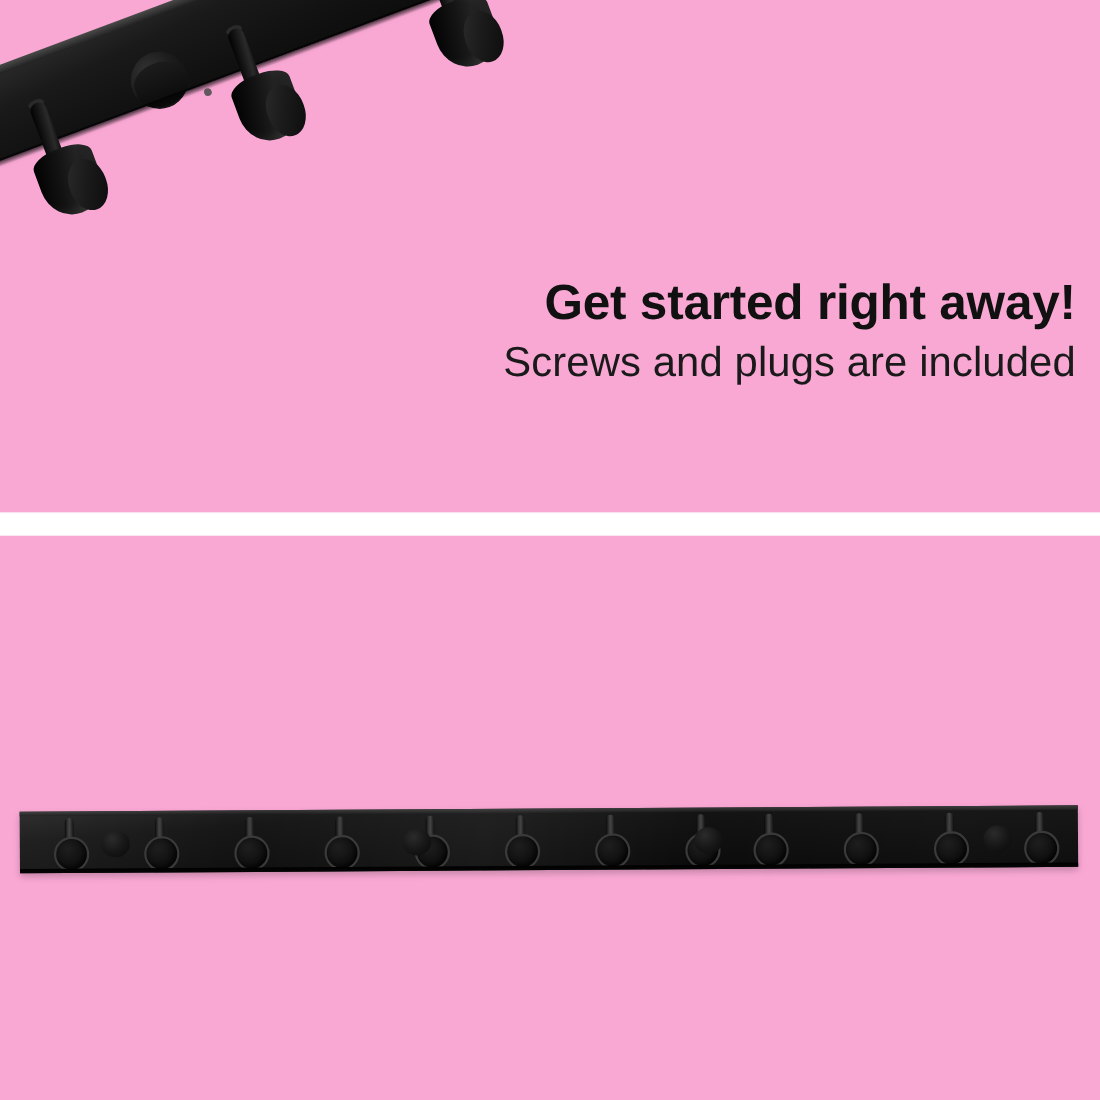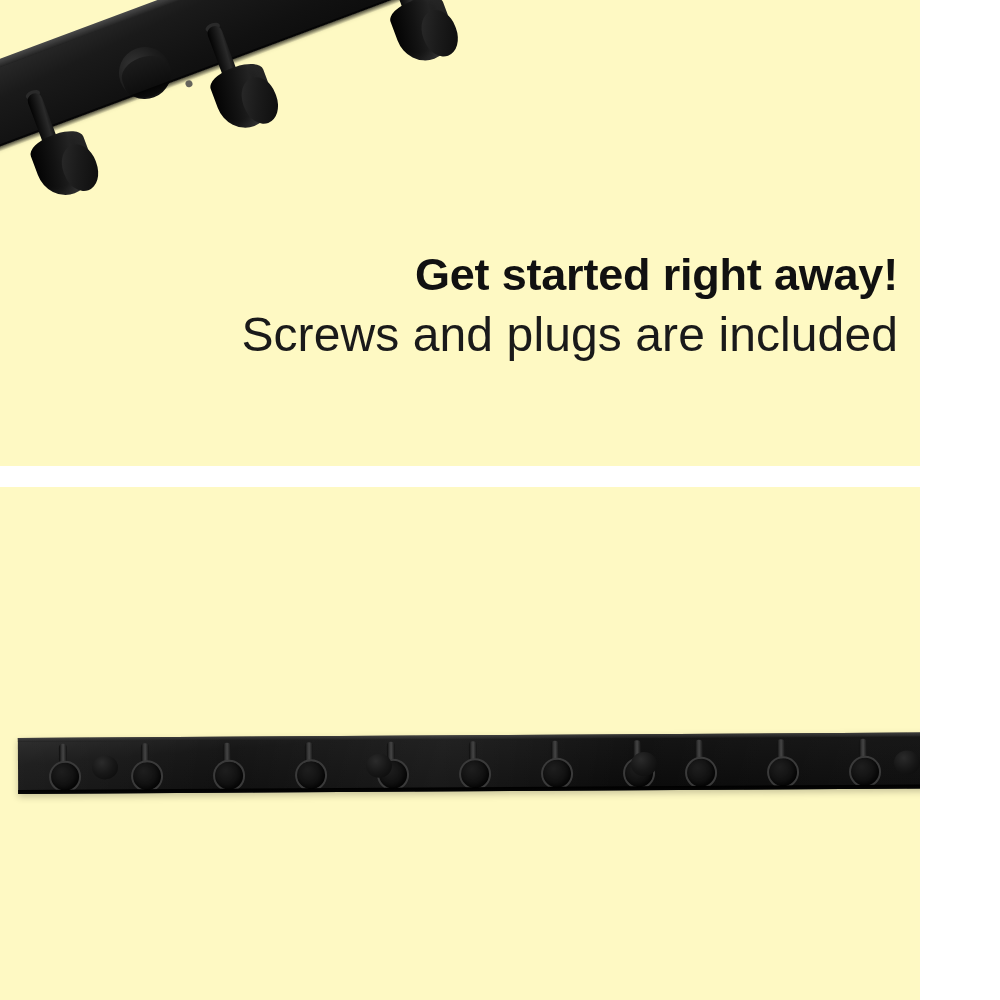--- a/index.html
+++ b/index.html
@@ -9,21 +9,21 @@
     font-family:"Liberation Sans",sans-serif;
     background:#ffffff;
     overflow:hidden;
   }
   #shot{
     position:relative;width:1000px;height:1000px;
     background:#ffffff;
   }
 
   
-  .panel{position:absolute;left:0;width:920px;background:#fef9c3;overflow:hidden;}
+  .panel{position:absolute;left:0;width:1000px;background:#f9a8d4;overflow:hidden;}
   #panel-top{top:0;height:466px;}
   #panel-bottom{top:487px;height:513px;}
   #panel-divider{
     position:absolute;left:0;top:466px;width:1000px;height:21px;
     background:#ffffff;
   }
 
   
   .copy{position:absolute;}
   .headline{
@@ -36,21 +36,21 @@
   .subline{
     font-weight:normal;
     color:#1a1a1a;
     letter-spacing:0.1px;
     white-space:nowrap;
     line-height:1;
   }
 
   #copy-top{right:22px;top:252px;text-align:right;}
   #copy-top .headline{font-size:45px;}
-  #copy-top .subline{font-size:48px;margin-top:14px;}
+  #copy-top .subline{font-size:38px;margin-top:14px;}
 
   
   #photo-top{
     position:absolute;left:-70px;top:-40px;
     width:760px;height:470px;
   }
   #rack-angled{
     position:absolute;left:0;top:120px;
     width:740px;height:104px;
     transform:rotate(-20.5deg);

